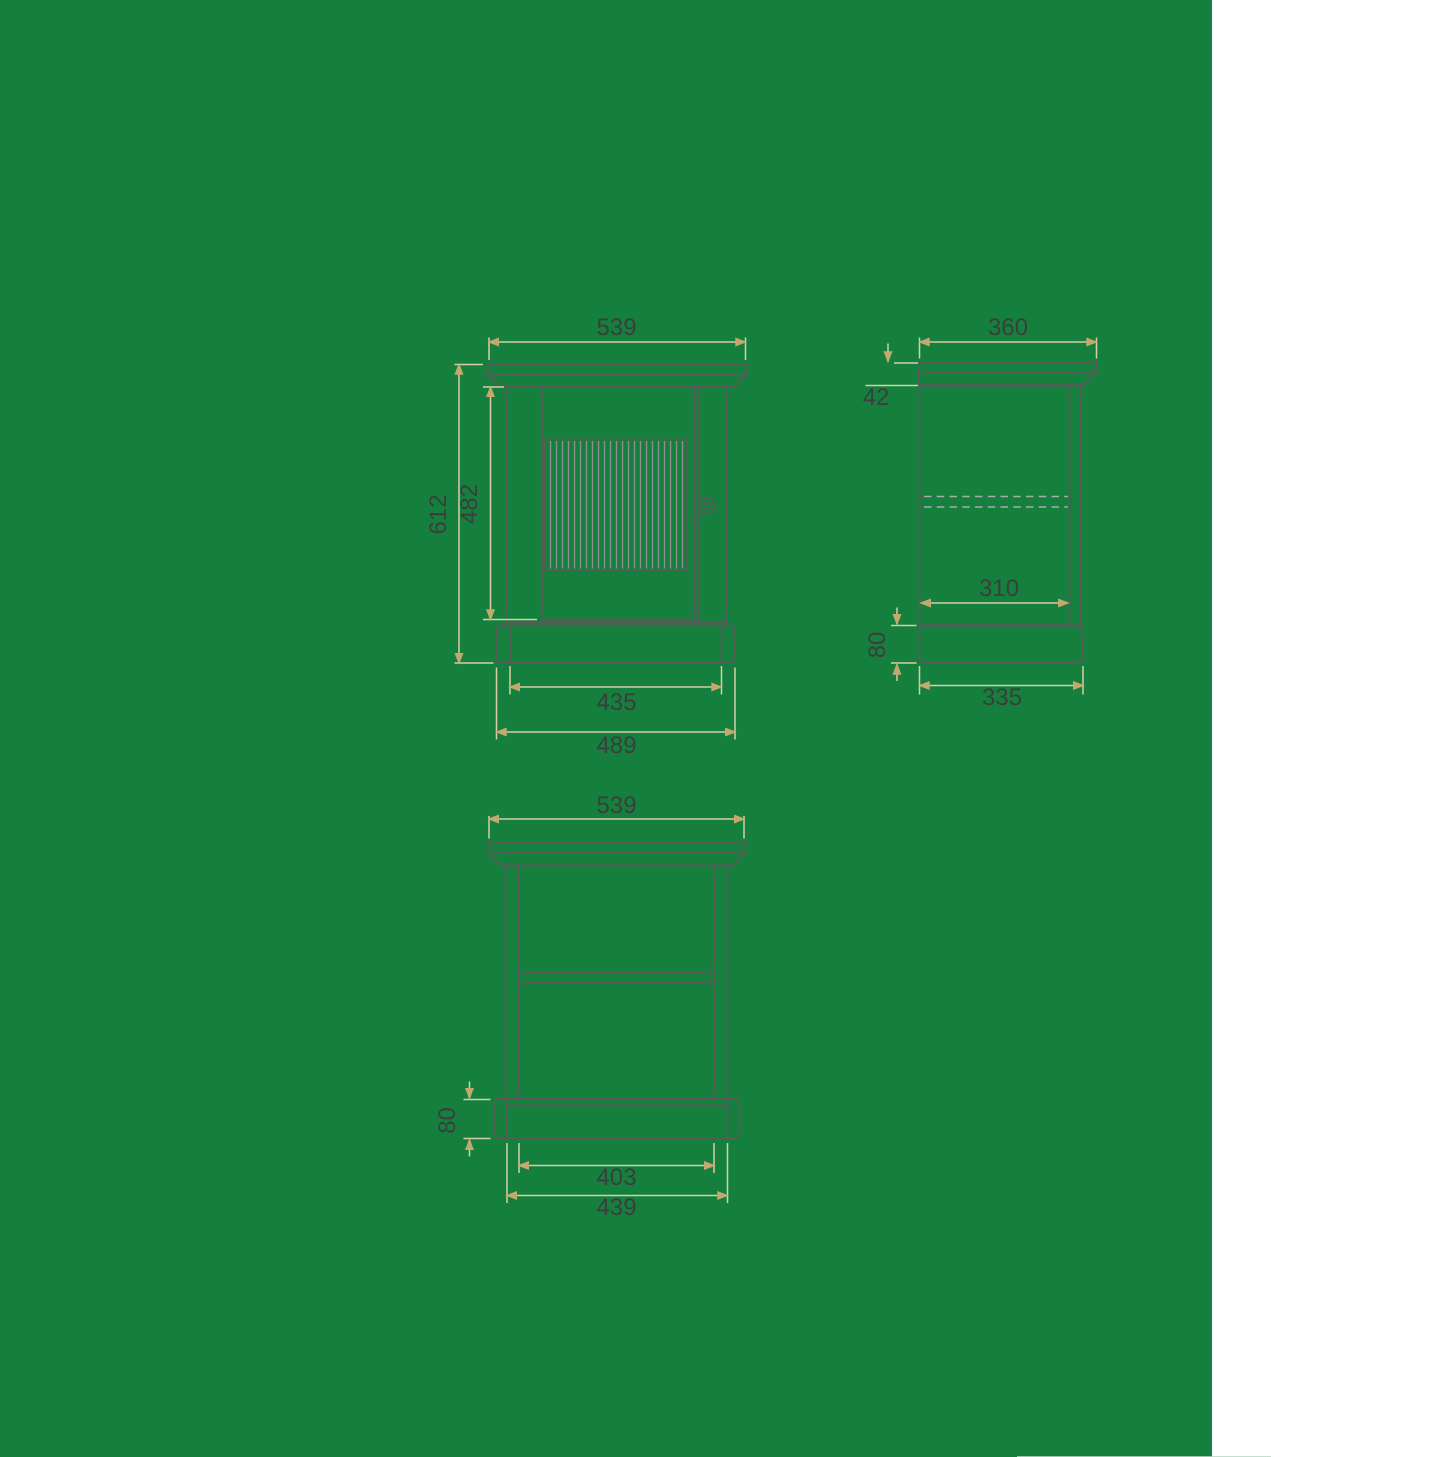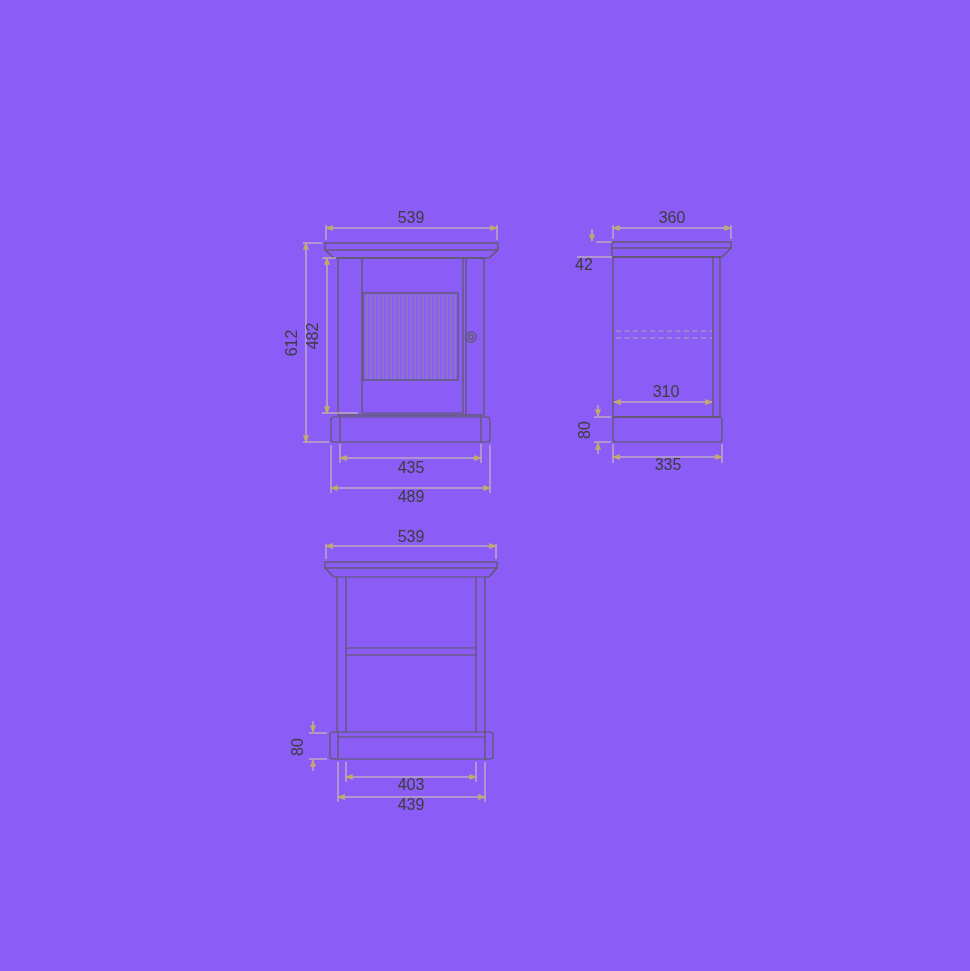--- a/index.html
+++ b/index.html
@@ -2,23 +2,23 @@
 <html><head>
 <meta charset="utf-8">
 <style>
   html, body {
     margin: 0;
     padding: 0;
     background: #ffffff;
   }
   .stage {
     position: relative;
-    width: 970px;
+    width: 808px;
     height: 971px;
-    background: #8b5cf6;
+    background: #15803d;
     overflow: hidden;
   }
   svg { display: block; }
   .dim-text {
     font-family: "Liberation Sans", sans-serif;
     font-size: 16px;
     stroke: none;
   }
 </style>
 </head>

